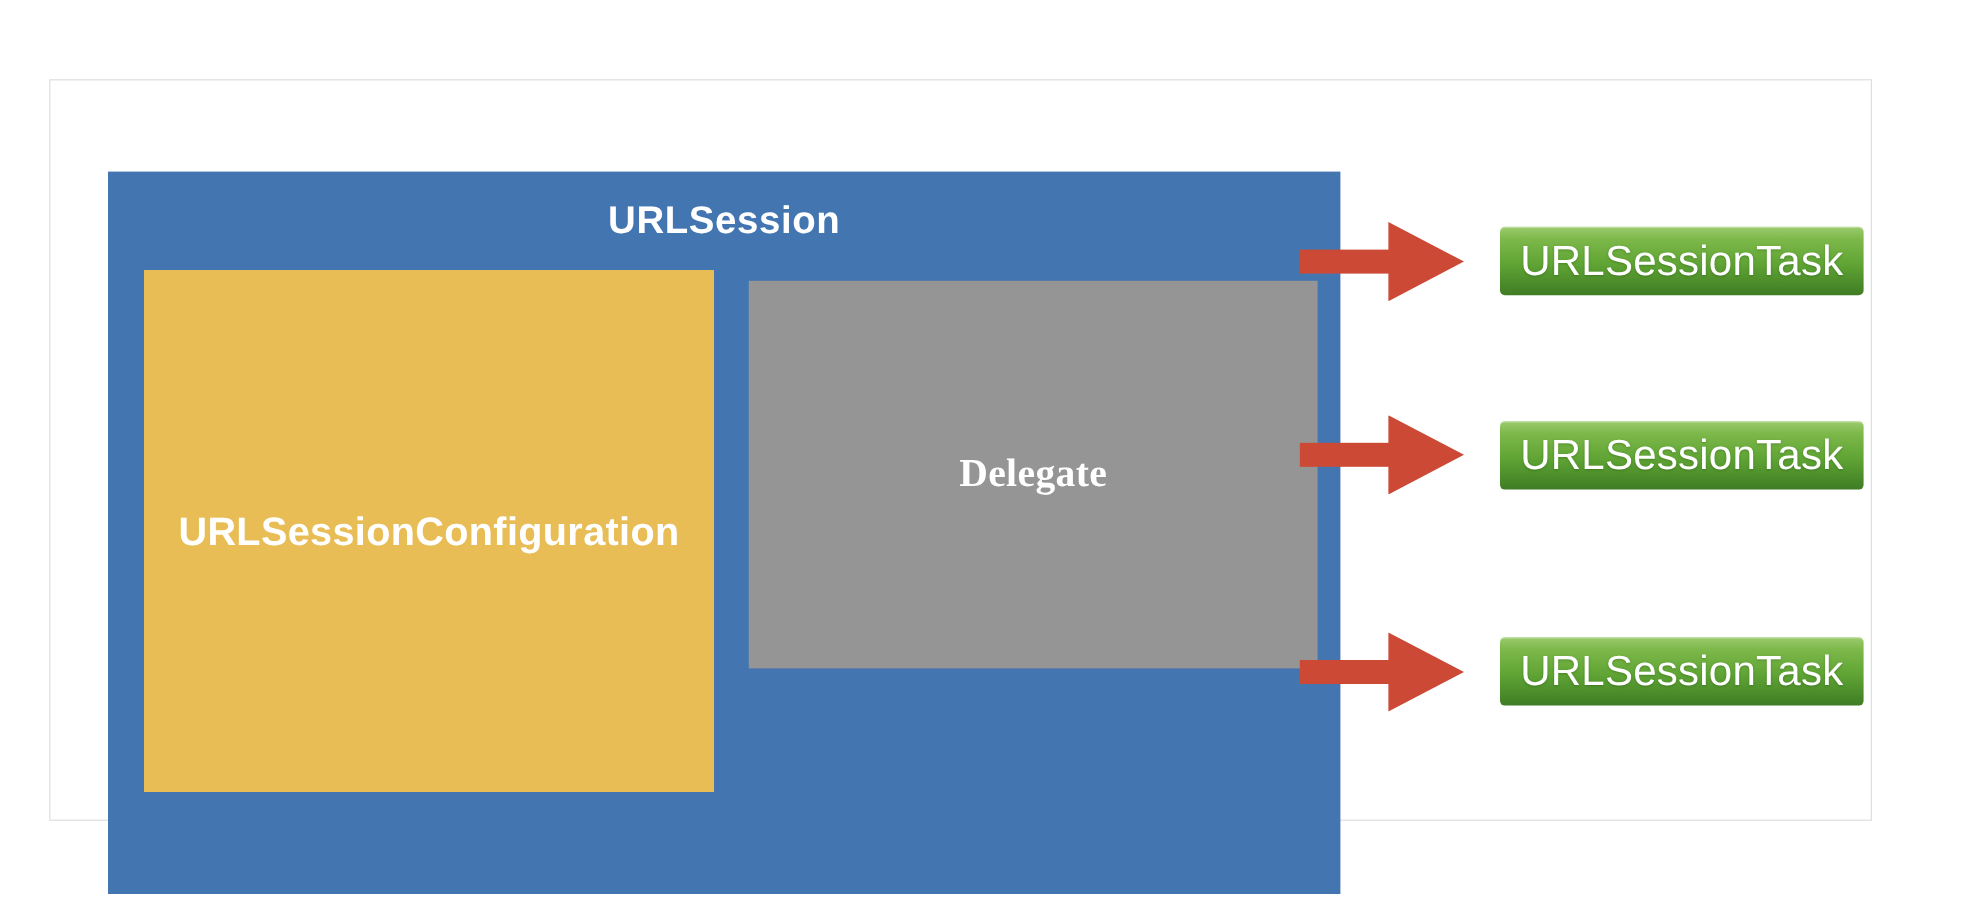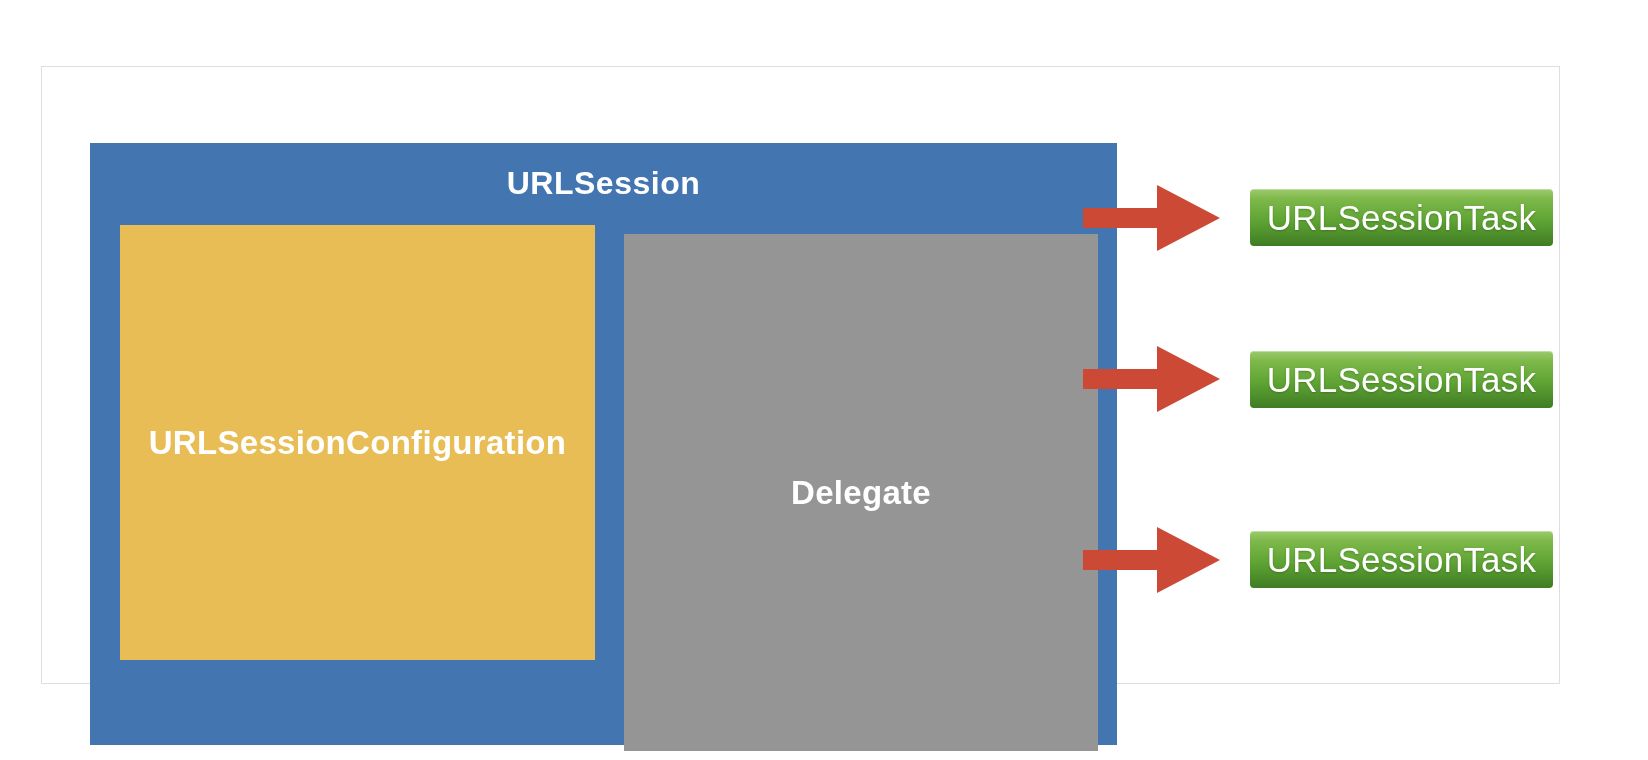--- a/index.html
+++ b/index.html
@@ -41,23 +41,23 @@
   .config-box {
     position: absolute;
     left: 30px; top: 82px;          
     width: 475px; height: 435px;
     background: #e8bd55;
     display: flex; align-items: center; justify-content: center;
   }
   .delegate-box {
     position: absolute;
     left: 534px; top: 91px;         
-    width: 474px; height: 517px;
+    width: 474px; height: 323px;
     background: #959595;
-    display: flex; align-items: center; justify-content: center;
+    display: flex; align-items: center; justify-content: center; font-family: Liberation Serif, serif;
   }
   .inner-label {
     color: #ffffff;
     font-size: 33px;
     font-weight: 600;
     letter-spacing: 0.3px;
     white-space: nowrap;
   }
   .arrow {
     position: absolute;

